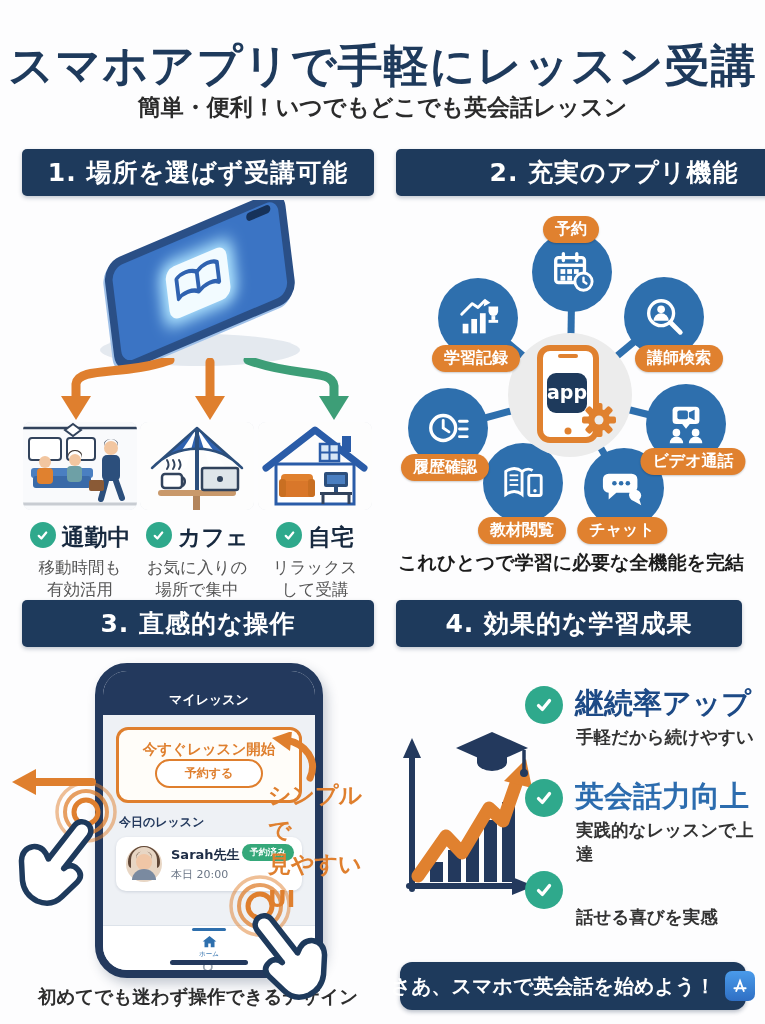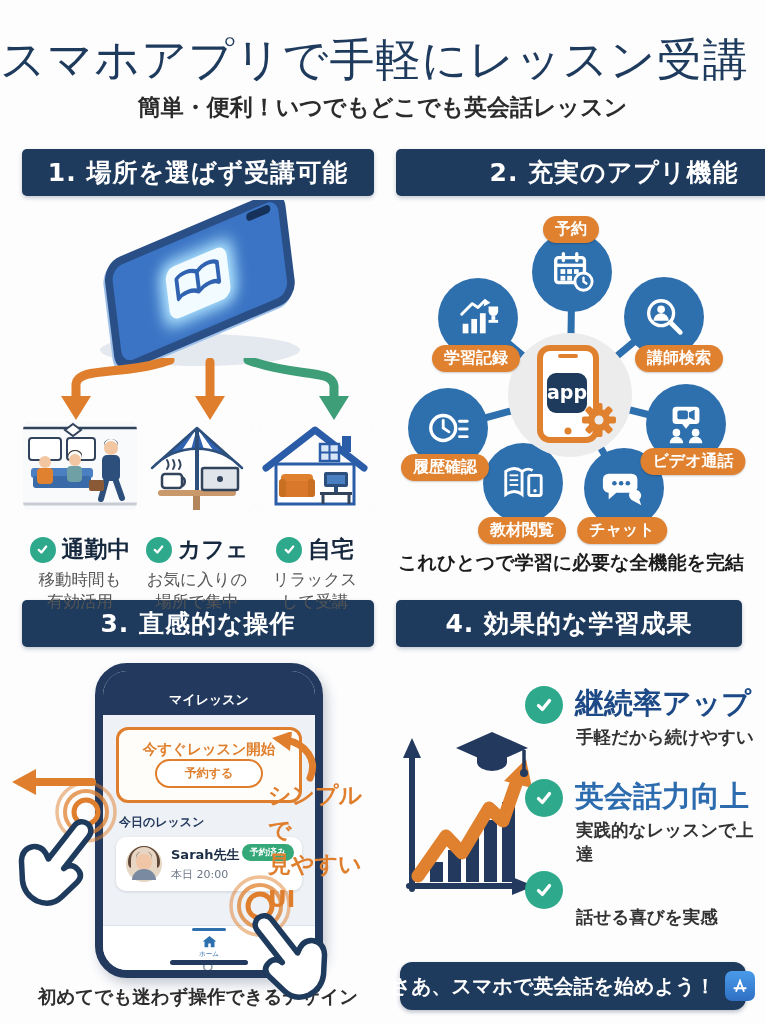--- a/index.html
+++ b/index.html
@@ -1,29 +1,29 @@
 <!DOCTYPE html>
 <html><head>
 <meta charset="utf-8">
 <style>
   html,body{margin:0;padding:0;background:#fff;}
   .page{position:relative;width:765px;height:1024px;margin:0 auto;background:#fdfdfe;
         font-family:"DejaVu Sans","Liberation Sans",sans-serif;overflow:hidden;}
   .abs{position:absolute;}
-  .page-title{left:0;top:30px;width:765px;font-size:45px;font-weight:400;
+  .page-title{left:0;top:36px;width:765px;text-align:center;font-size:45px;font-weight:700;
               color:#1e3a5c;letter-spacing:1px;}
   .page-subtitle{left:0;top:92px;width:765px;text-align:center;font-size:23px;font-weight:700;color:#2b2b2b;}
   .sec-header{height:47px;background:#1e3a5c;border-radius:5px;color:#fff;font-weight:700;
               font-size:25px;display:flex;align-items:center;justify-content:center;letter-spacing:1px;
               box-shadow:0 2px 4px rgba(20,40,70,.25);}
   
   .loc-card{width:114px;text-align:center;}
   .loc-illus{width:114px;height:88px;border-radius:8px;overflow:hidden;background:#f9fafc;
              box-shadow:0 0 0 1px #e7eaee inset;}
-  .loc-label-row{display:flex;align-items:center;justify-content:center;gap:6px;margin-top:20px;}
+  .loc-label-row{display:flex;align-items:flex-start;justify-content:center;gap:6px;margin-top:8px;}
   .loc-label{font-size:23px;font-weight:800;color:#17293f;}
   .loc-desc{margin-top:4px;font-size:16.5px;line-height:1.35;color:#555;font-weight:500;}
   .check{border-radius:50%;background:#2fa98c;display:flex;align-items:center;justify-content:center;flex:none;}
   .check.sm{width:26px;height:26px;}
   .check.lg{width:38px;height:38px;}
   
   .feat{position:absolute;width:80px;height:80px;border-radius:50%;background:#2e6fad;
         display:flex;align-items:center;justify-content:center;z-index:2;}
   .hub-center{position:absolute;left:118px;top:133px;width:124px;height:124px;border-radius:50%;
               background:#ececec;z-index:2;display:flex;align-items:center;justify-content:center;}

